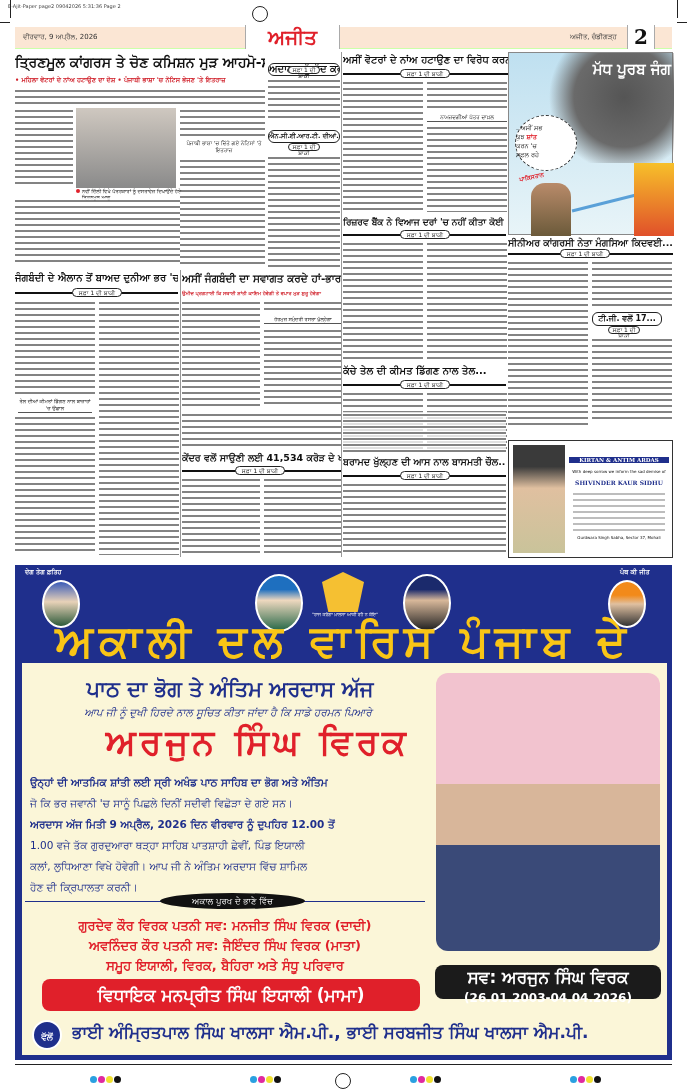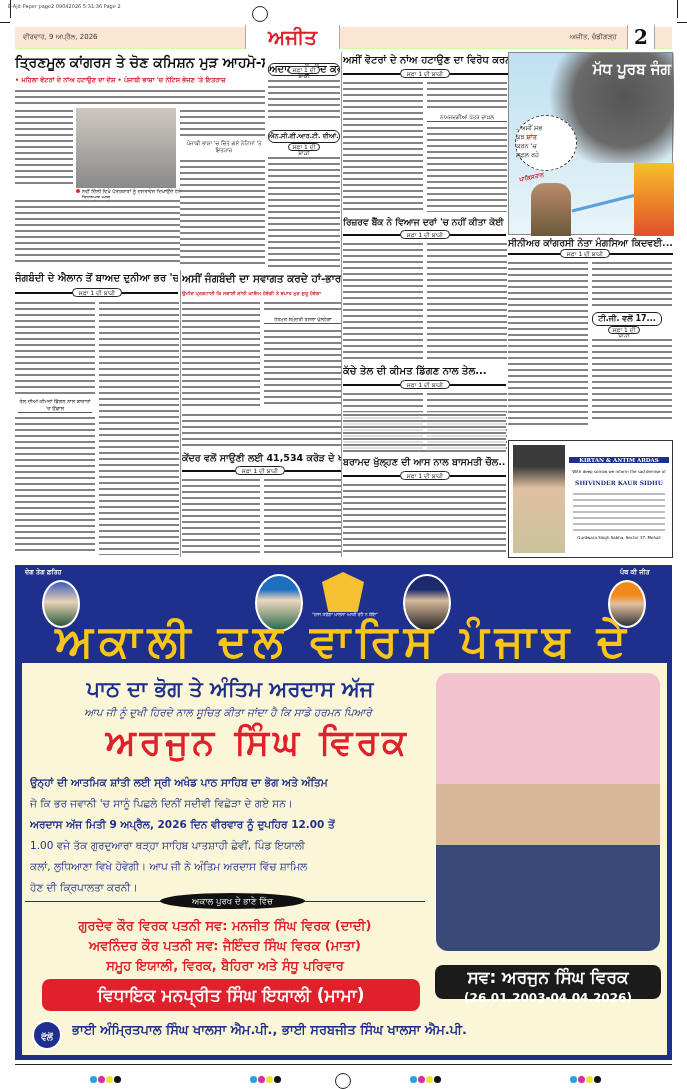--- a/index.html
+++ b/index.html
@@ -181,20 +181,20 @@
   <div style="white-space:nowrap">ਅਵਨਿੰਦਰ ਕੌਰ ਪਤਨੀ ਸਵ: ਜੈਇੰਦਰ ਸਿੰਘ ਵਿਰਕ (ਮਾਤਾ)</div>
   <div style="white-space:nowrap">ਸਮੂਹ ਇਯਾਲੀ, ਵਿਰਕ, ਬੈਹਿਰਾ ਅਤੇ ਸੰਧੂ ਪਰਿਵਾਰ</div>
 </div>
 <div class="abs redbtn" style="left:42px;top:979px;width:378px;height:32px;font-size:17px;line-height:32px">ਵਿਧਾਇਕ ਮਨਪ੍ਰੀਤ ਸਿੰਘ ਇਯਾਲੀ (ਮਾਮਾ)</div>
 <div class="abs photo" style="left:436px;top:673px;width:224px;height:278px;border-radius:12px;background:linear-gradient(#f2c3cf 0 40%,#d8b69a 40% 62%,#3a4a78 62%)"></div>
 <div class="abs blackbox" style="left:435px;top:965px;width:226px;height:34px">
   <div style="font-size:17px;color:#fff;line-height:24px">ਸਵ: ਅਰਜੁਨ ਸਿੰਘ ਵਿਰਕ</div>
   <div style="font-size:12px;color:#fff;line-height:18px">(26.01.2003-04.04.2026)</div>
 </div>
 <div class="abs" style="left:32px;top:1020px;width:30px;height:30px;background:#1f2f8c;border-radius:50%;color:#fff;font-size:9px;font-weight:bold;text-align:center;line-height:30px;border:2px solid #fff">ਵੱਲੋਂ</div>
-<div class="abs blue" style="left:72px;top:1022px;width:595px;font-size:13px;font-weight:bold;white-space:nowrap;overflow:hidden">ਭਾਈ ਅੰਮ੍ਰਿਤਪਾਲ ਸਿੰਘ ਖਾਲਸਾ ਐਮ.ਪੀ., ਭਾਈ ਸਰਬਜੀਤ ਸਿੰਘ ਖਾਲਸਾ ਐਮ.ਪੀ.</div>
+<div class="abs blue" style="left:72px;top:1022px;width:595px;font-size:17px;font-weight:bold;white-space:nowrap;overflow:hidden">ਭਾਈ ਅੰਮ੍ਰਿਤਪਾਲ ਸਿੰਘ ਖਾਲਸਾ ਐਮ.ਪੀ., ਭਾਈ ਸਰਬਜੀਤ ਸਿੰਘ ਖਾਲਸਾ ਐਮ.ਪੀ.</div>
 
 <div class="abs" style="left:15px;top:1064px;width:657px;height:1px;background:#222"></div>
 <div class="abs marks" style="left:90px;top:1068px"><span style="background:#2aa0e0"></span><span style="background:#e02aa0"></span><span style="background:#f0e030"></span><span style="background:#111"></span></div>
 <div class="abs marks" style="left:250px;top:1068px"><span style="background:#2aa0e0"></span><span style="background:#e02aa0"></span><span style="background:#f0e030"></span><span style="background:#111"></span></div>
 <div class="abs marks" style="left:410px;top:1068px"><span style="background:#2aa0e0"></span><span style="background:#e02aa0"></span><span style="background:#f0e030"></span><span style="background:#111"></span></div>
 <div class="abs marks" style="left:570px;top:1068px"><span style="background:#2aa0e0"></span><span style="background:#e02aa0"></span><span style="background:#f0e030"></span><span style="background:#111"></span></div>
 <div class="abs reg" style="left:335px;top:1073px"></div>
 
 </body></html>

